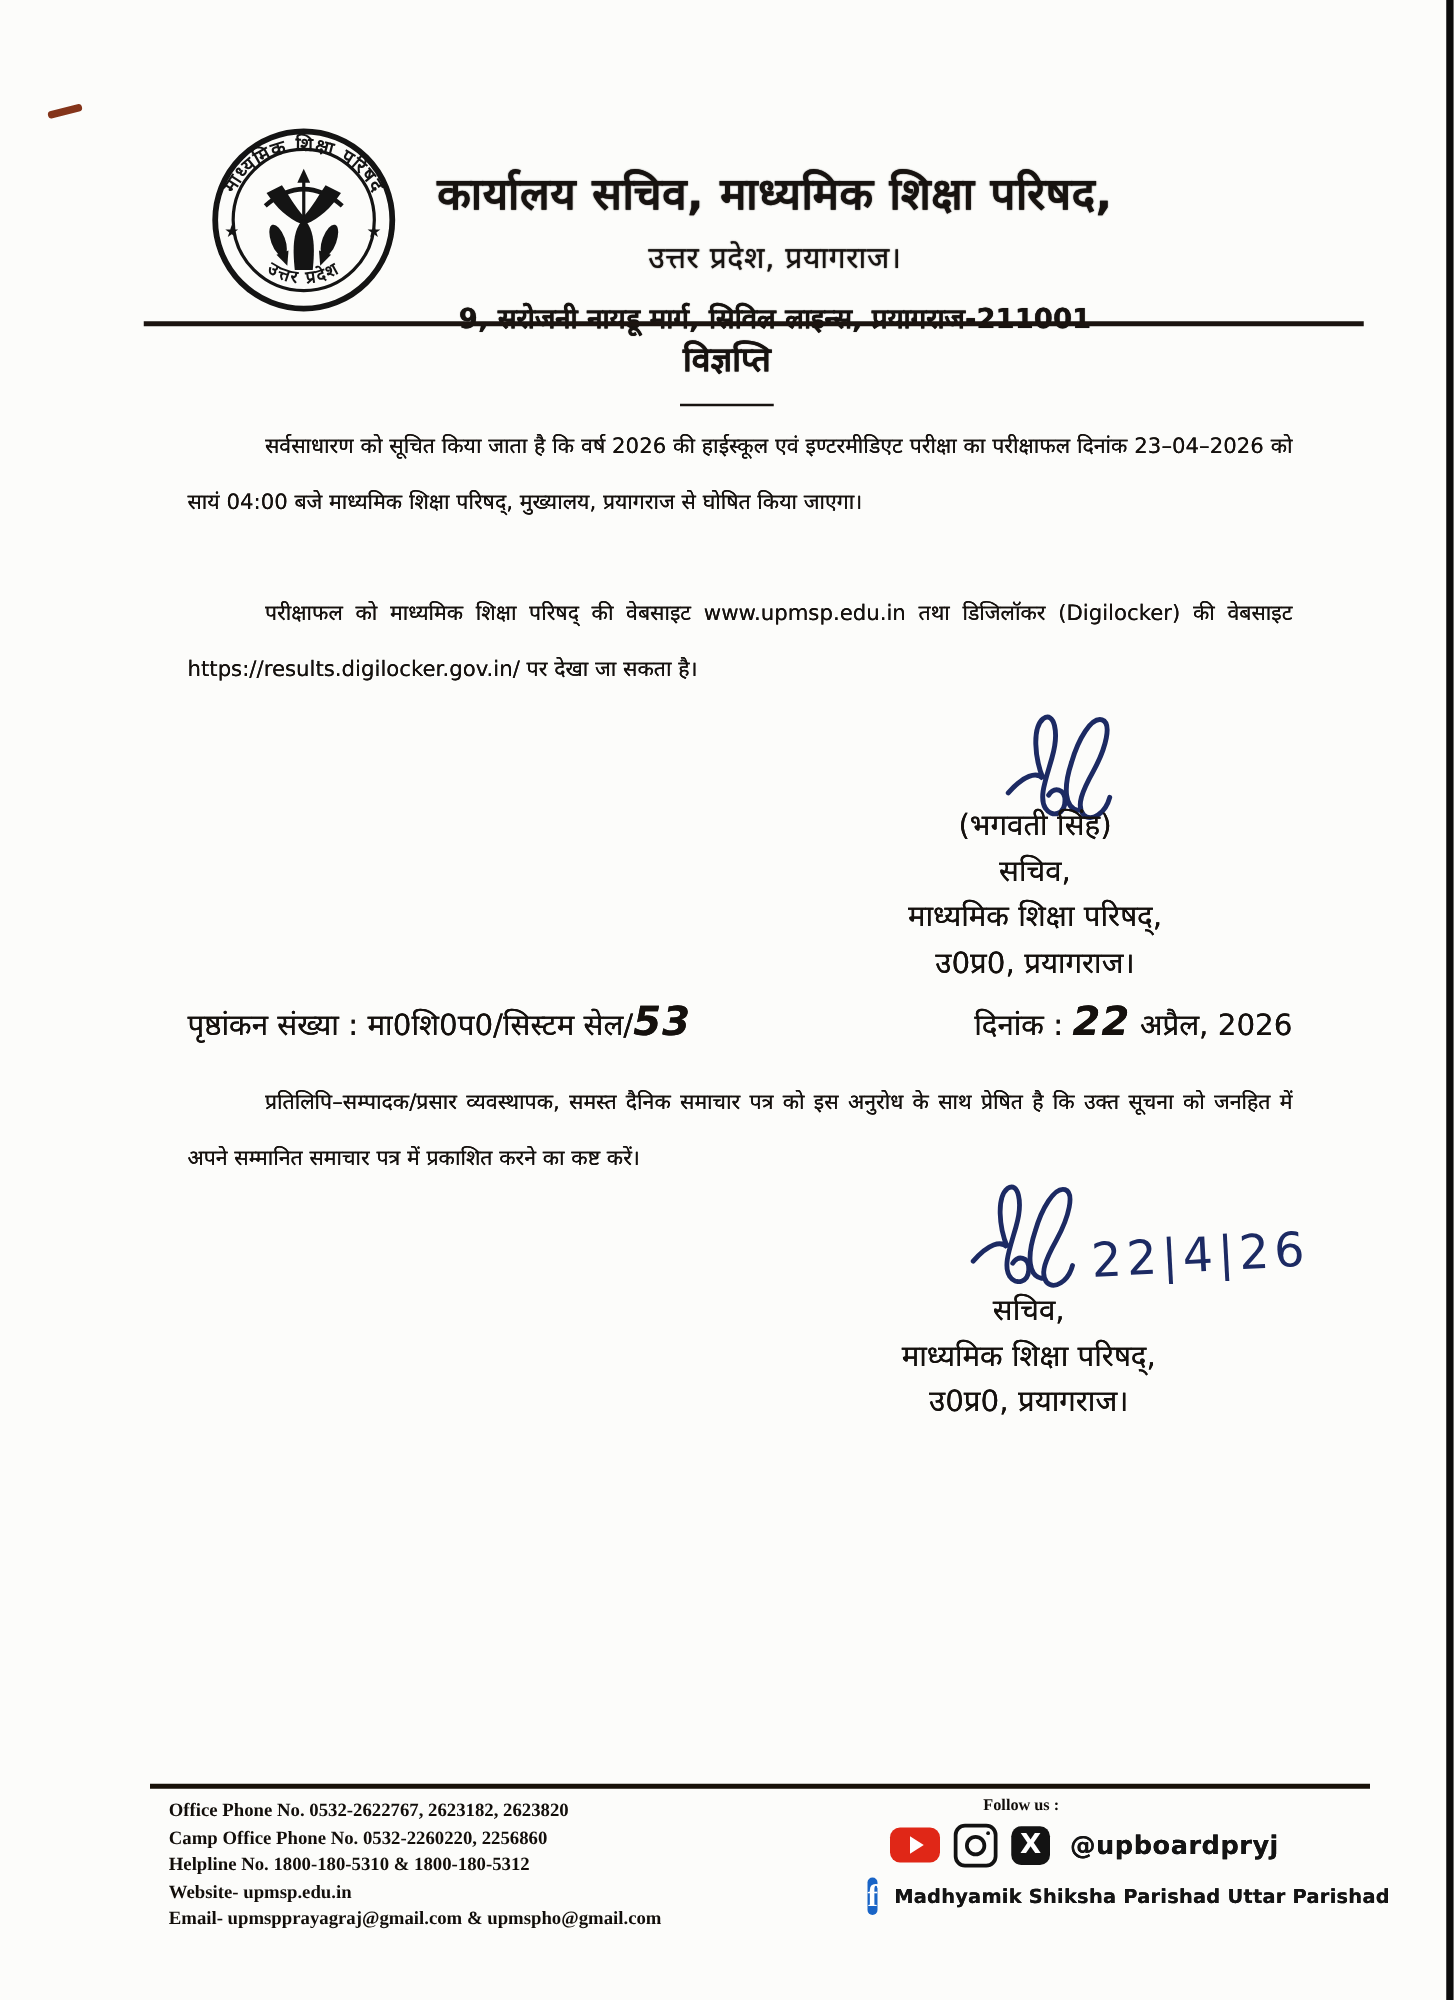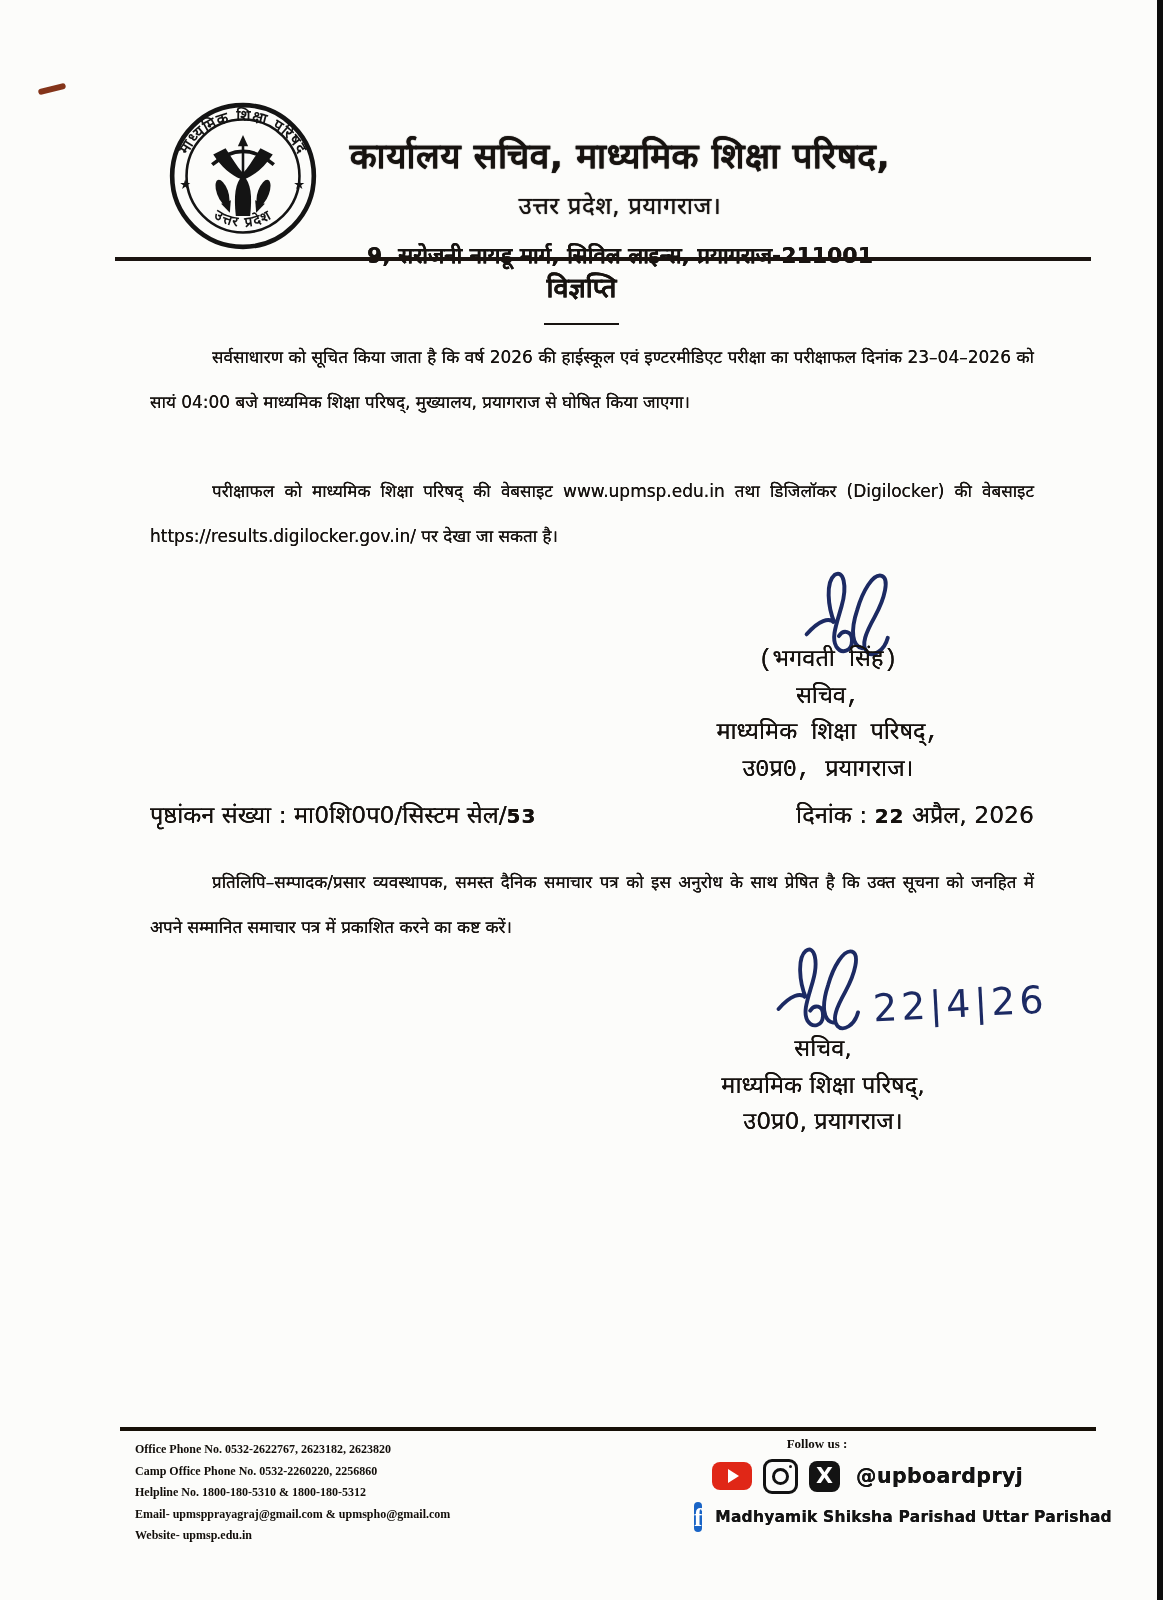--- a/index.html
+++ b/index.html
@@ -48,46 +48,46 @@
     position:absolute;left:150px;width:884px;
     font-size:17px;line-height:44.5px;text-align:justify;
     color:#15110e;text-shadow:0 0 .5px #15110e;
   }
   .indent{text-indent:62px;}
   .para1{top:318px;}
   .para2{top:452px;}
   .para3{top:843px;}
   .latin{letter-spacing:0;color:inherit;text-decoration:none;}
   
-  .sig1{position:absolute;left:628px;top:570px;width:400px;height:230px;font-family:Liberation Mono, monospace;}
+  .sig1{position:absolute;left:628px;top:570px;width:400px;height:230px;}
   .sig1 .scribble{position:absolute;left:168px;top:-2px;width:112px;height:96px;}
   .sig-lines{
     position:absolute;left:0;top:72px;width:400px;text-align:center;
     font-size:23.5px;line-height:36.5px;color:#15110e;text-shadow:0 0 .5px #15110e;
   }
   .sig2{position:absolute;left:623px;top:938px;width:430px;height:215px;}
   .sig2 .scribble{position:absolute;left:146px;top:6px;width:108px;height:94px;}
   .hand-date{
     position:absolute;left:250px;top:44px;font-size:38px;font-weight:500;
     color:#1c2a63;letter-spacing:4px;transform:rotate(-3deg);white-space:nowrap;
   }
   .sig2 .sig-lines{top:92px;}
   
   .endorse{
     position:absolute;left:150px;top:798px;width:884px;
     display:flex;justify-content:space-between;align-items:baseline;
     font-size:23.5px;color:#15110e;text-shadow:0 0 .5px #15110e;white-space:nowrap;
   }
-  .hand-num{font-size:20px;font-weight:700;letter-spacing:1px;}
+  .hand-num{font-size:32px;font-weight:700;font-style:italic;letter-spacing:1px;}
   
   .footer-rule{position:absolute;left:120px;top:1427px;width:976px;height:4px;background:#171007;}
   .footer-left{
     position:absolute;left:135px;top:1439px;
     font-family:"Liberation Serif","DejaVu Serif",serif;
-    font-weight:700;font-size:12px;line-height:21.5px;color:#120e0a;white-space:nowrap;
+    font-weight:700;font-size:15px;line-height:21.5px;color:#120e0a;white-space:nowrap;
   }
   .footer-right{position:absolute;left:680px;top:1436px;width:380px;}
   .follow{
     width:210px;margin-left:32px;text-align:center;
     font-family:"Liberation Serif","DejaVu Serif",serif;
     font-weight:700;font-size:13px;color:#120e0a;
   }
   .icons-row{display:flex;align-items:center;gap:11px;margin:8px 0 0 32px;height:32px;}
   .icon-btn{display:inline-flex;align-items:center;justify-content:center;}
   .yt{width:40px;height:28px;background:#e02717;border-radius:8px;}
@@ -196,22 +196,22 @@
       <div>उ0प्र0, प्रयागराज।</div>
     </div>
   </div>
 
   <div class="footer-rule"></div>
 
   <div class="footer-left">
     <div>Office Phone No. 0532-2622767, 2623182, 2623820</div>
     <div>Camp Office Phone No. 0532-2260220, 2256860</div>
     <div>Helpline No. 1800-180-5310 &amp; 1800-180-5312</div>
+    <div>Website- upmsp.edu.in</div>
     <div>Email- upmspprayagraj@gmail.com &amp; upmspho@gmail.com</div>
-    <div>Website- upmsp.edu.in</div>
   </div>
 
   <div class="footer-right">
     <div class="follow">Follow us :</div>
     <div class="icons-row">
       <span class="icon-btn yt">
           <span class="tri"></span>
         </span>
       <span class="icon-btn ig">
           <span class="lens"></span>

